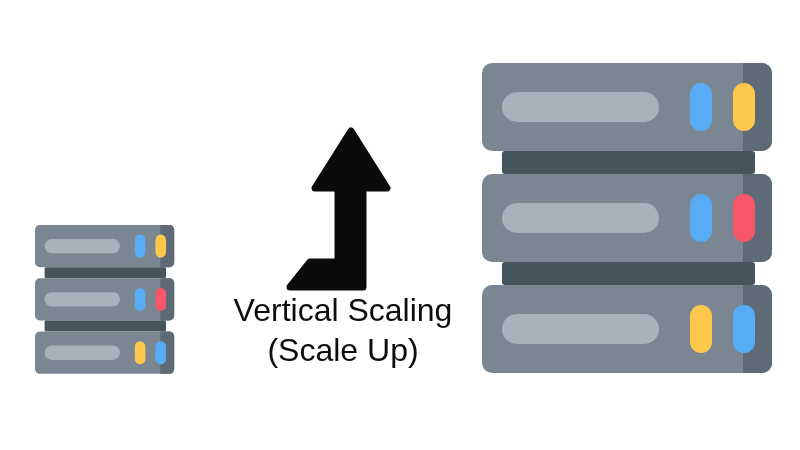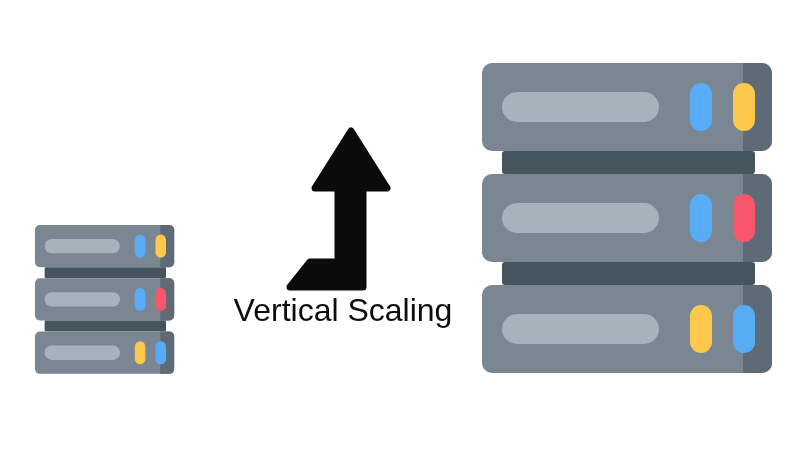--- a/index.html
+++ b/index.html
@@ -114,20 +114,21 @@
         <div class="led" style="left: 251px; background: rgb(88, 172, 245);"></div>
       </div>
     </div>
 
   <svg class="arrow" viewBox="0 0 110 170">
     <polygon points="66,6 102,63 78,63 78,162 5,162 25,137 53,137 53,63 30,63" stroke-width="7" stroke-linejoin="round" fill="#0B0B0B" stroke="#0B0B0B"></polygon>
   </svg>
 
   <div class="caption">
     <div>Vertical Scaling</div>
+    <div>(Scale Up)</div>
   </div>
 
   <div class="server" style="left: 482px; top: 63px; transform: scale(1);">
       <div class="unit" style="top: 0px;">
         <div class="side"></div>
         <div class="vent"></div>
         <div class="led" style="left: 208px; background: rgb(88, 172, 245);"></div>
         <div class="led" style="left: 251px; background: rgb(253, 200, 75);"></div>
       </div>
       <div class="connector" style="top: 88px;"></div>

